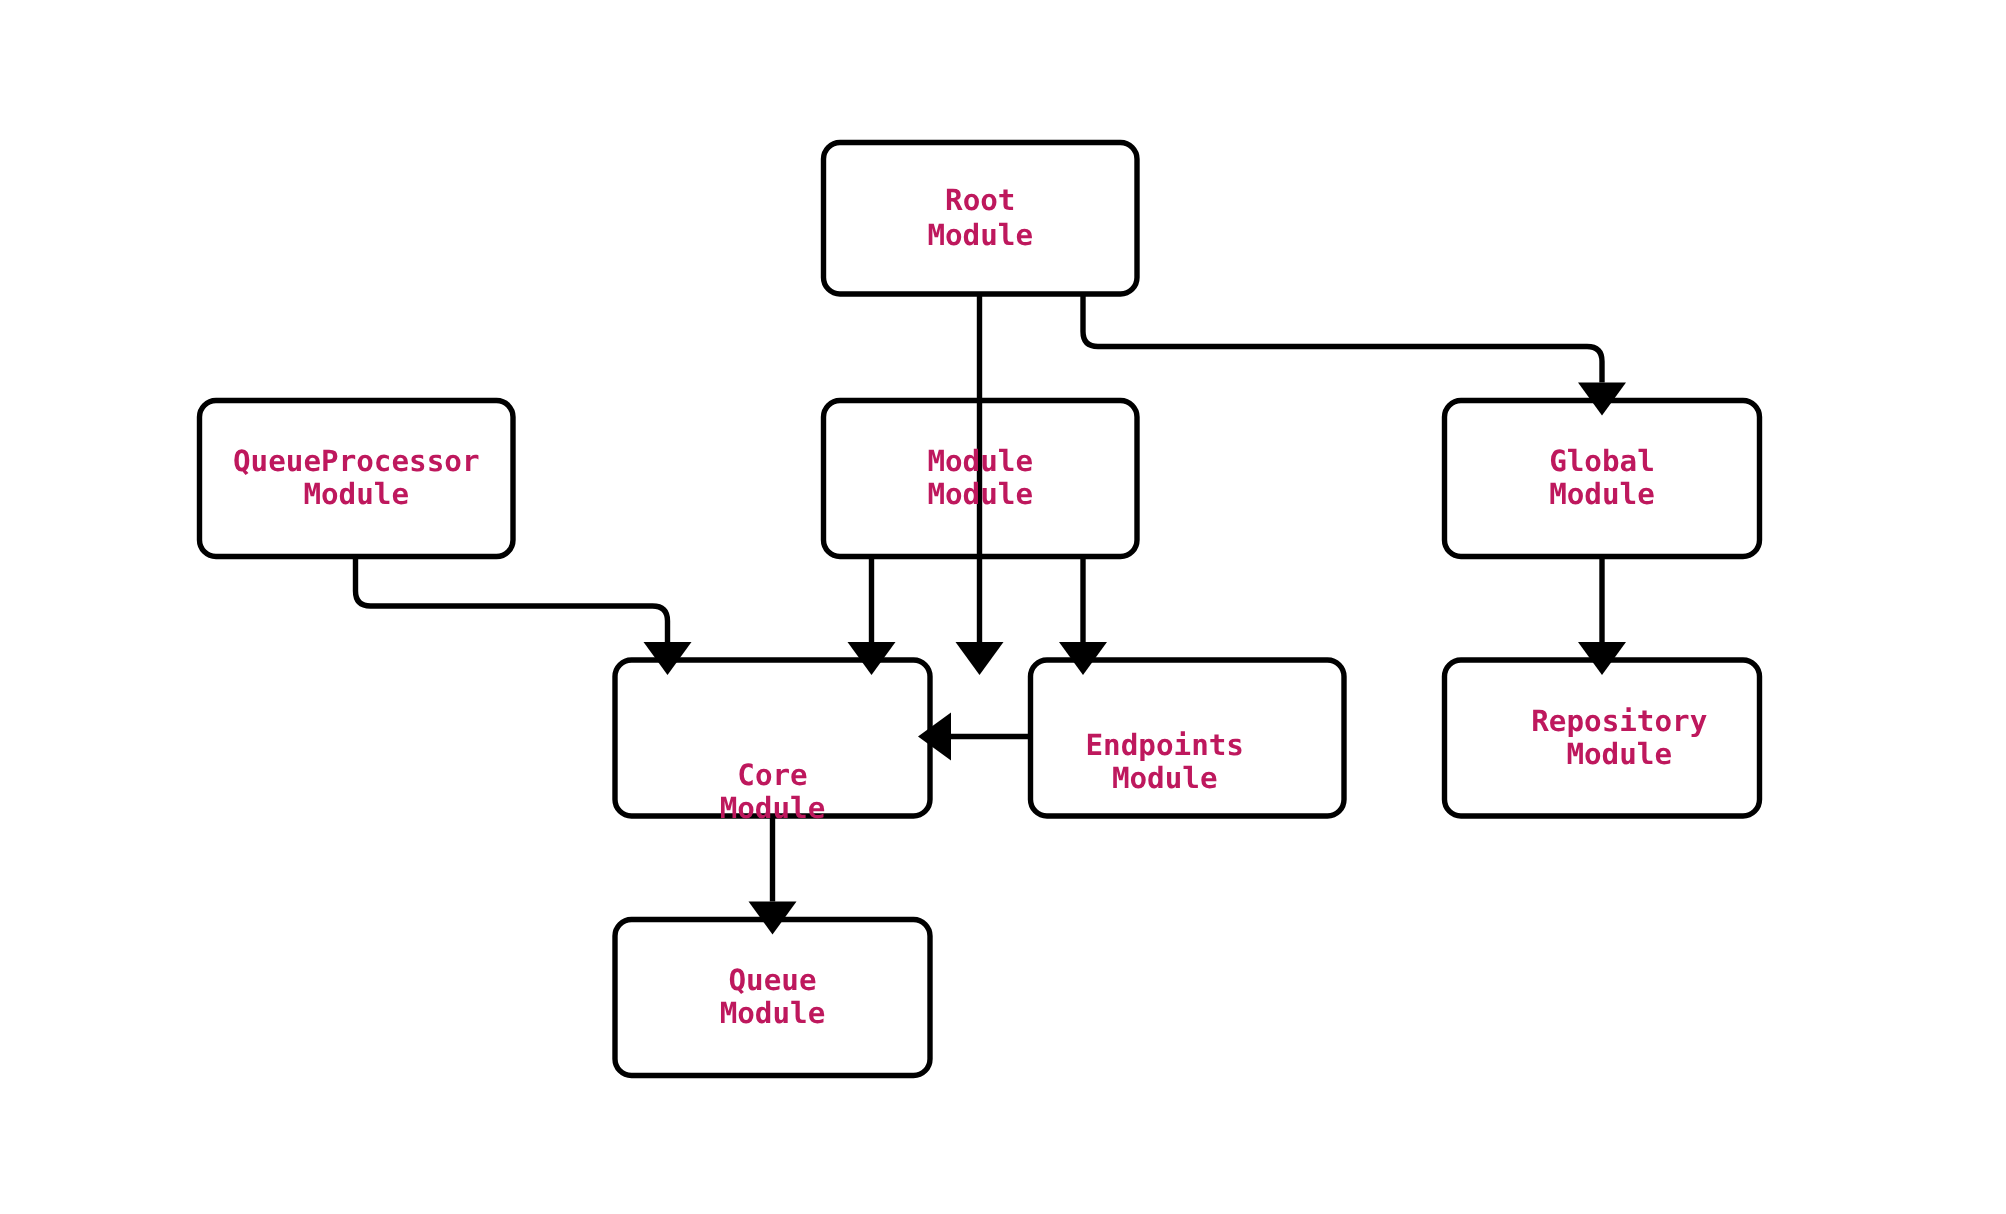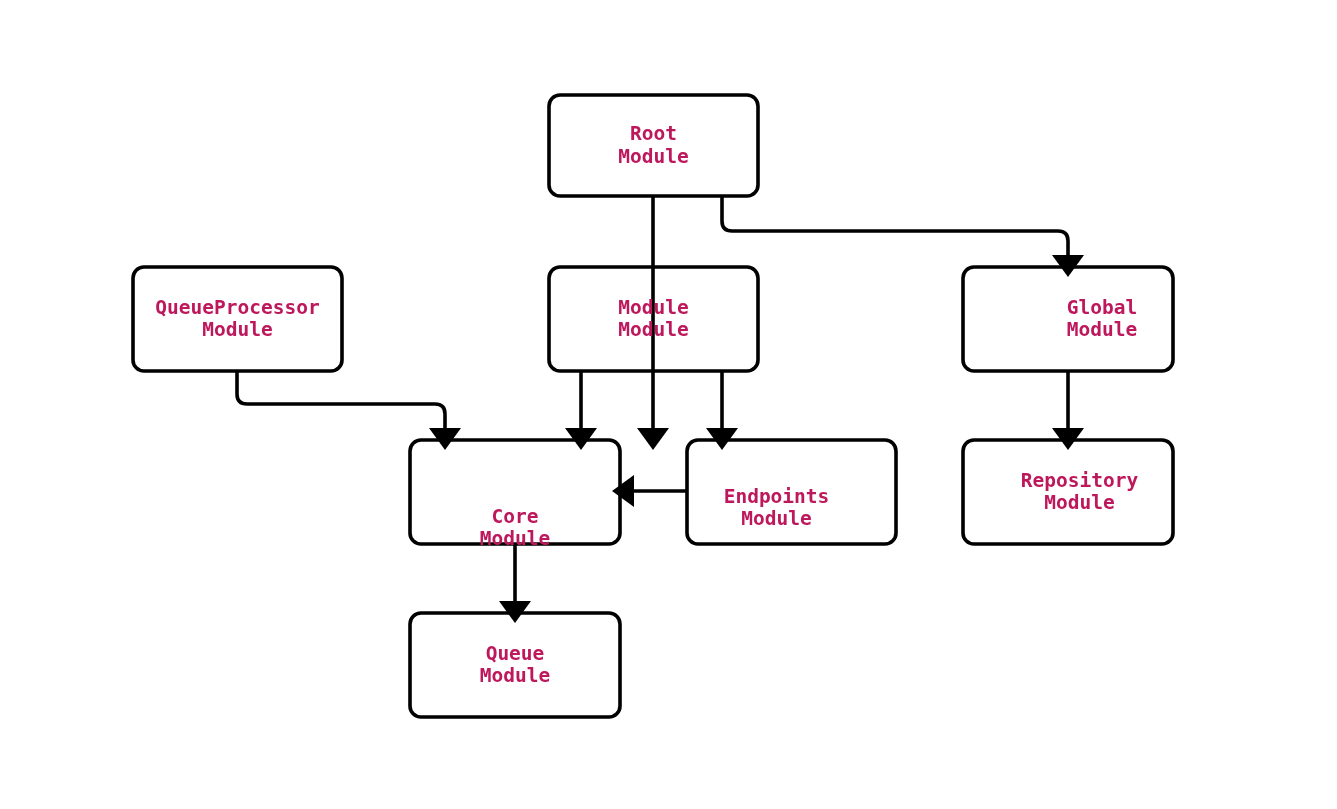--- a/index.html
+++ b/index.html
@@ -109,21 +109,21 @@
   <div class="node-label" style="left: 133px; top: 267px; width: 209px; height: 104px; text-align: center;">
     <span class="node-label-line">QueueProcessor</span>
     <span class="node-label-line">Module</span>
   </div>
 
   <div class="node-label" style="left: 549px; top: 267px; width: 209px; height: 104px;">
     <span class="node-label-line">Module</span>
     <span class="node-label-line">Module</span>
   </div>
 
-  <div class="node-label" style="left: 963px; top: 267px; width: 210px; height: 104px; margin-left: 34px;">
+  <div class="node-label" style="left: 963px; top: 267px; width: 210px; height: 104px;">
     <span class="node-label-line">Global</span>
     <span class="node-label-line">Module</span>
   </div>
 
   <div class="node-label" style="left: 410px; top: 440px; width: 210px; height: 104px; margin-top: 36px;">
     <span class="node-label-line">Core</span>
     <span class="node-label-line">Module</span>
   </div>
 
   <div class="node-label" style="left: 672px; top: 440px; width: 209px; height: 136px;">

